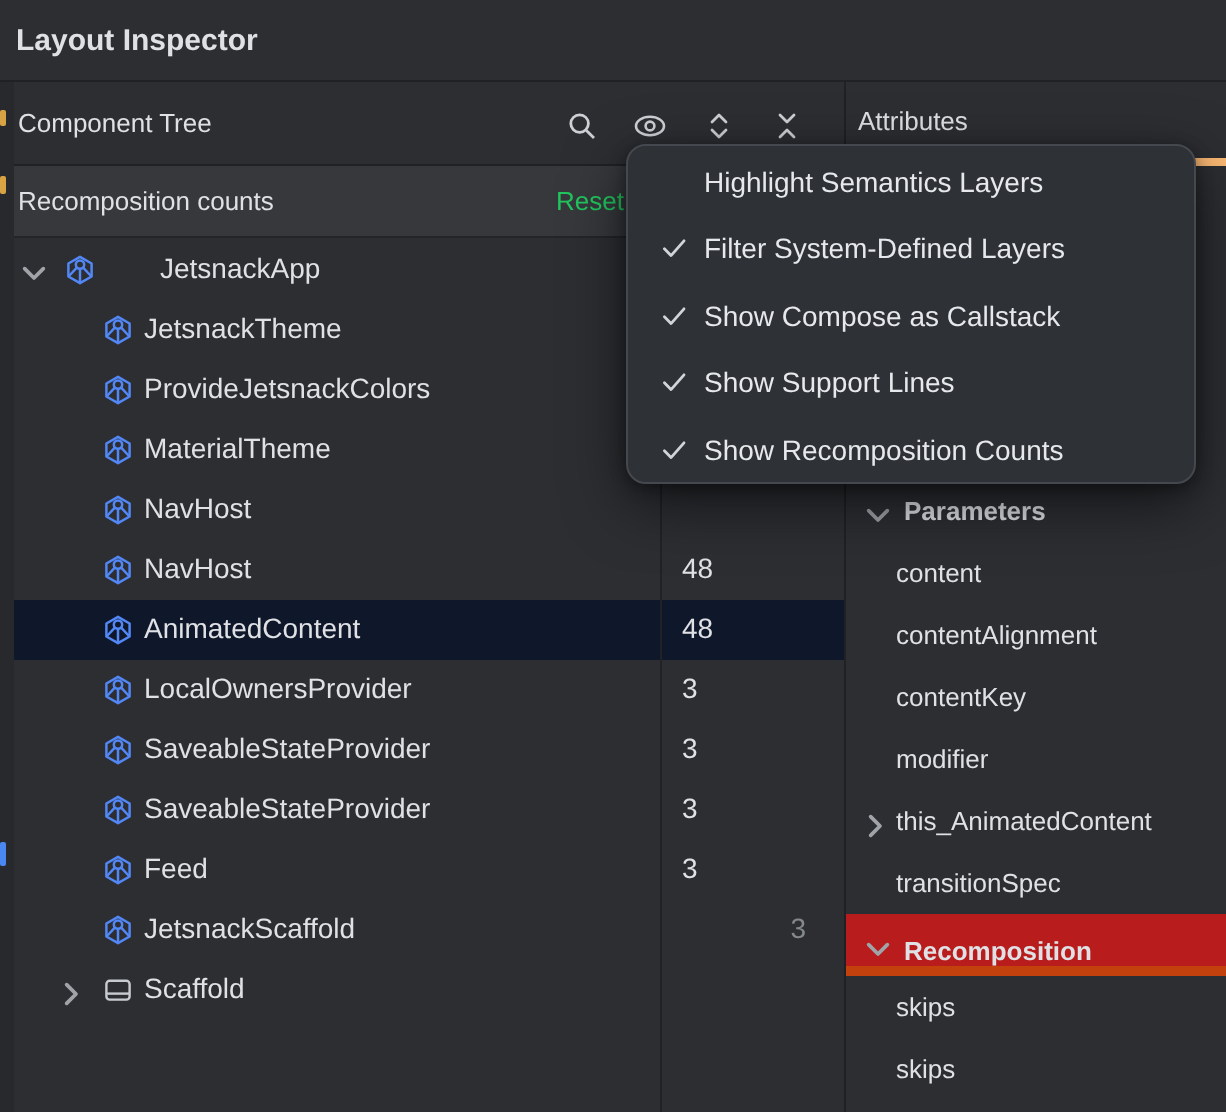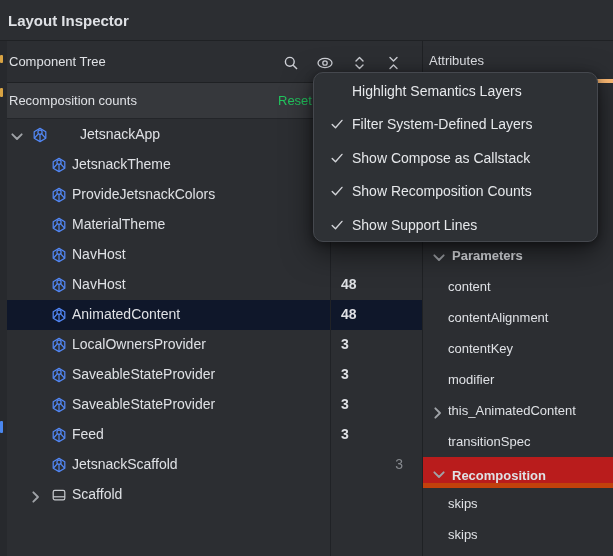--- a/index.html
+++ b/index.html
@@ -29,21 +29,21 @@
     box-sizing:border-box;border-bottom:1px solid #232529;display:flex;
     align-items:center;padding-left:2px;font-size:13px;z-index:1;}
   .reset-link{position:absolute;left:271px;color:#22c55e;cursor:pointer;}
   
   .tree{left:7px;top:120px;width:415px;z-index:1;}
   .tree-row{position:relative;height:30px;font-size:14px;}
   .tree-row.selected{background:#0f172a;}
   .tree-chevron{position:absolute;top:9px;width:12px;height:12px;}
   .tree-icon{position:absolute;top:7px;width:16px;height:16px;}
   .tree-label{position:absolute;top:6px;white-space:nowrap;}
-  .tree-count{position:absolute;top:6px;left:334px;font-weight:700;}
+  .tree-count{position:absolute;top:6px;left:334px;font-weight:400;}
   .tree-skips{position:absolute;top:6px;left:346px;width:50px;text-align:right;color:#85888d;}
   
   .col-divider{left:330px;top:119px;width:1px;height:437px;background:#202226;z-index:3;}
   .panel-divider{left:422px;top:41px;width:1px;height:515px;background:#1f2124;z-index:3;}
   
   .attrs{left:423px;top:41px;width:190px;height:515px;z-index:1;}
   .attrs-header{height:42px;box-sizing:border-box;border-bottom:4px solid #fdba74;
     display:flex;align-items:center;padding-left:6px;font-size:13px;}
   .attrs-body{position:absolute;top:199px;left:0;right:0;}
   .attr-row{position:relative;height:31px;display:flex;align-items:center;font-size:13px;box-sizing:border-box;}
@@ -323,23 +323,23 @@
         </svg>
       </span>
       <span class="menu-label">Show Compose as Callstack</span>
     </div>
     <div class="menu-item">
       <span class="menu-check">
         <svg width="14" height="14" viewBox="0 0 14 14">
           <path d="M2.2 7.4 L5.5 10.8 L12 3.4" fill="none" stroke="#d2d4d8" stroke-width="1.4" stroke-linecap="round" stroke-linejoin="round"></path>
         </svg>
       </span>
-      <span class="menu-label">Show Recomposition Counts</span>
+      <span class="menu-label">Show Support Lines</span>
     </div>
     <div class="menu-item">
       <span class="menu-check">
         <svg width="14" height="14" viewBox="0 0 14 14">
           <path d="M2.2 7.4 L5.5 10.8 L12 3.4" fill="none" stroke="#d2d4d8" stroke-width="1.4" stroke-linecap="round" stroke-linejoin="round"></path>
         </svg>
       </span>
-      <span class="menu-label">Show Support Lines</span>
+      <span class="menu-label">Show Recomposition Counts</span>
     </div>
   </div>
 
 </body></html>

